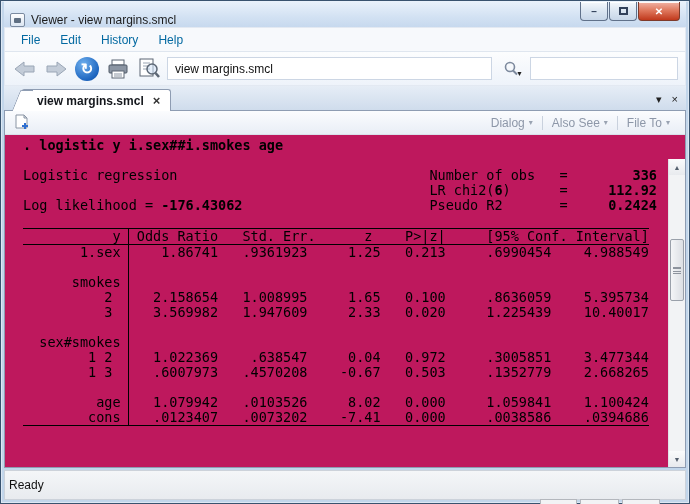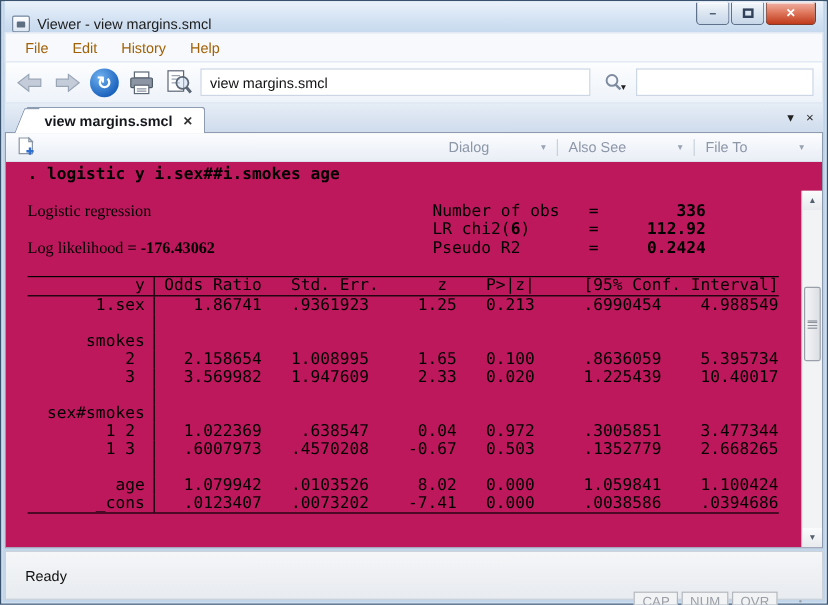--- a/index.html
+++ b/index.html
@@ -19,21 +19,21 @@
   .win-controls{position:absolute;top:1px;right:9px;display:flex;}
   .win-btn{width:28px;height:19px;border:1px solid #60718a;border-top:none;
     border-radius:0 0 4px 4px;display:flex;align-items:center;justify-content:center;
     background:linear-gradient(#f5f8fc,#dde7f2 45%,#c7d6e8);color:#32415a;
     font:bold 10px "Liberation Sans",sans-serif;margin-left:1px;box-shadow:inset 0 1px 0 rgba(255,255,255,.9);}
   .win-btn .maxbox{width:9px;height:8px;border:2px solid #32415a;display:block;}
   .win-btn.close{width:42px;background:linear-gradient(#f1b3a6,#e07a60 45%,#c0391c);color:#fff;border-color:#7e3a2a;}
   
   .menubar{height:25px;background:#f7f9fc;border:1px solid #e3e9f2;border-bottom-color:#dfe6ef;
     display:flex;align-items:center;padding:0 6px;}
-  .menu-item{font-size:12px;color:#a16207;padding:3px 10px;cursor:default;}
+  .menu-item{font-size:12px;color:#0369a1;padding:3px 10px;cursor:default;}
   
   .toolbar{height:34px;background:linear-gradient(#fcfdfe,#eef3fa);
     border:1px solid #e3e9f2;border-top:none;display:flex;align-items:center;padding:0 7px;gap:5px;}
   .tool-btn{width:26px;height:26px;display:flex;align-items:center;justify-content:center;}
   .refresh-btn{width:24px;height:24px;border-radius:50%;
     background:radial-gradient(circle at 35% 30%,#6fb0ee,#1e66c0 70%,#0f4a97);
     color:#fff;display:flex;align-items:center;justify-content:center;font-size:15px;font-weight:bold;}
   .address-box{flex:1;height:23px;border:1px solid #ccd6e4;background:#fff;
     display:flex;align-items:center;}
   .address-box input{border:none;outline:none;width:100%;height:100%;
@@ -51,52 +51,52 @@
     background:#fff;border-left:1px solid #8e9cb2;border-top:1px solid #8e9cb2;transform:skewX(-22deg);border-radius:2px 0 0 0;}
   .tab-label{font-size:12px;font-weight:bold;color:#14171c;position:relative;}
   .tab-close{font-size:13px;font-weight:bold;color:#333;margin-left:9px;position:relative;cursor:default;}
   .tabbar-controls{margin-left:auto;display:flex;align-items:center;gap:10px;padding-bottom:5px;}
   .tabbar-controls span{font-size:11px;color:#222;line-height:1;}
   
   .docpanel{flex:1;border:1px solid #8e9cb2;background:#fff;display:flex;flex-direction:column;position:relative;z-index:1;overflow:hidden;}
   .doc-toolbar{height:24px;background:linear-gradient(#fbfcfe,#e9eef6);border-bottom:1px solid #d9e0ea;
     display:flex;align-items:center;padding:0 6px;}
   .doc-right{margin-left:auto;display:flex;align-items:center;color:#8d97a8;font-size:12px;}
-  .doc-menu{display:flex;align-items:center;padding:0 9px;color:#8d97a8;gap:39px;}
+  .doc-menu{display:flex;align-items:center;padding:0 9px;color:#8d97a8;}
   .doc-menu .caret{font-size:8px;margin-left:4px;color:#9aa3b2;}
   .doc-sep{width:1px;height:14px;background:#c9d1dd;}
   
   .content{flex:1;position:relative;background:#be185d;overflow:hidden;}
   .content-inner{position:absolute;top:3px;left:18px;right:20px;bottom:0;
     font-family:"DejaVu Sans Mono",monospace;font-size:13.5px;line-height:15px;color:#000;}
   .cline{white-space:pre;min-height:15px;}
   .bold{font-weight:bold;}
-  .s-left{display:inline-block;width:50ch;white-space:pre;font-family:Liberation Serif, serif;}
+  .s-left{display:inline-block;width:50ch;white-space:pre;}
   .s-label{display:inline-block;width:16ch;white-space:pre;}
   .s-eq{display:inline-block;width:1ch;white-space:pre;}
   .s-val{display:inline-block;width:11ch;text-align:right;font-weight:bold;white-space:pre;}
   .stata-table{display:inline-block;border-top:1px solid #000;border-bottom:1px solid #000;margin-top:0;}
   .t-row{display:flex;}
   .t-row.t-header{border-bottom:1px solid #000;}
   .t-label{white-space:pre;border-right:1px solid #000;width:13ch;}
   .t-data{white-space:pre;font-weight:normal;}
   .t-header .t-data{font-weight:normal;}
   
   .vscroll{position:absolute;top:24px;right:0;bottom:0;width:17px;background:#f2f3f5;
     border-left:1px solid #e0e3e8;display:flex;flex-direction:column;align-items:center;}
   .vs-arrow{height:16px;width:100%;display:flex;align-items:center;justify-content:center;
     font-size:7px;color:#55606e;background:linear-gradient(#fafbfc,#e8eaee);}
   .vs-track{flex:1;width:100%;position:relative;}
   .vs-thumb{position:absolute;top:64px;left:1px;right:1px;height:62px;border:1px solid #9aa0aa;
     border-radius:2px;background:linear-gradient(90deg,#f4f5f7,#dcdfe4);display:flex;align-items:center;justify-content:center;}
   .vs-grip{width:8px;height:7px;border-top:1px solid #8d939d;border-bottom:1px solid #8d939d;
     background:repeating-linear-gradient(#8d939d 0 1px,transparent 1px 3px);}
   
-  .statusbar{height:41px;margin-top:2px;background:linear-gradient(#f4f6f8,#e8ebef);
-    border:1px solid #ccd2da;display:flex;align-items:center;padding:0 16px;}
+  .statusbar{height:30px;margin-top:2px;background:linear-gradient(#f4f6f8,#e8ebef);
+    border:1px solid #ccd2da;display:flex;align-items:center;padding:0 4px;}
   .status-text{font-size:12px;color:#111;}
   .status-right{margin-left:auto;display:flex;align-items:center;gap:3px;margin-top:45px;}
   .kbd-ind{border:1px solid #b3b7bd;color:#9b9fa6;font-size:11px;padding:2px 6px;background:#f2f3f5;}
   .grip{width:12px;height:12px;margin-left:6px;align-self:flex-end;}
   
   svg{display:block;}
 </style>
 </head>
 <body>
 

